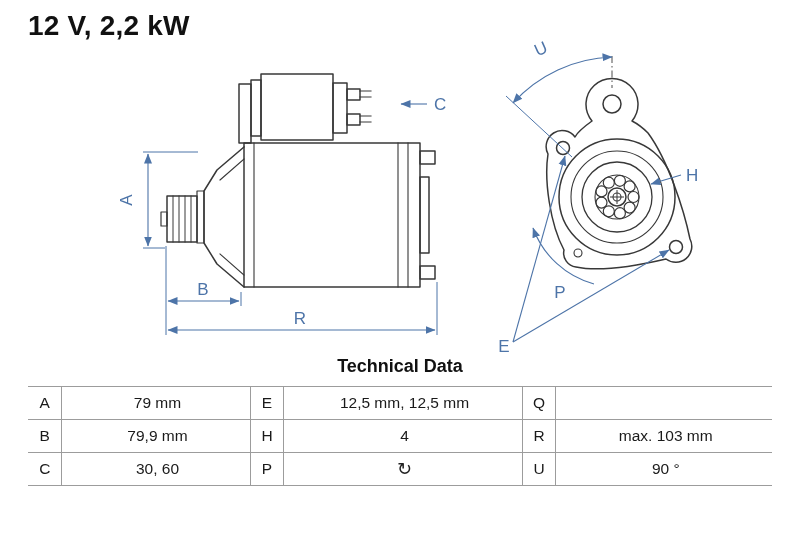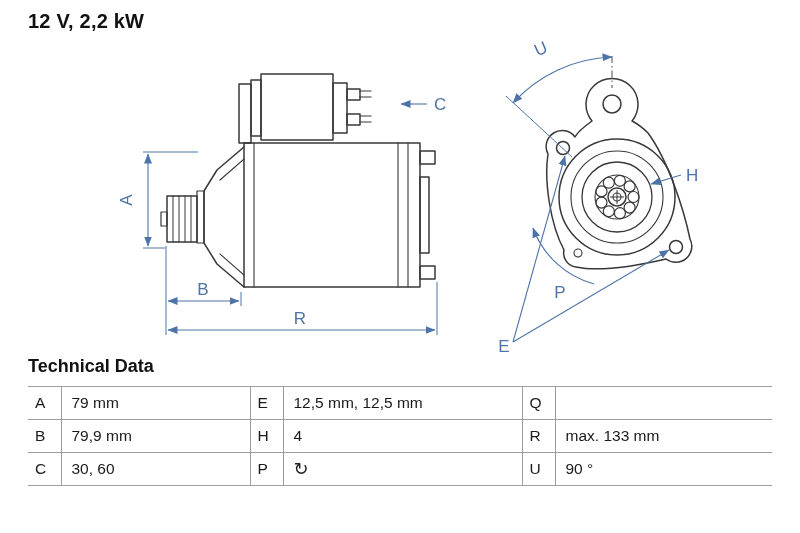--- a/index.html
+++ b/index.html
@@ -1,21 +1,21 @@
 <!DOCTYPE html>
 <html><head>
 <meta charset="utf-8">
 <style>
   html,body{margin:0;padding:0;background:#fff;}
   .screen{position:relative;width:800px;height:533px;background:#ffffff;overflow:hidden;
           font-family:"Liberation Sans","DejaVu Sans",sans-serif;color:#111;}
-  .title{position:absolute;left:28px;top:10px;font-size:20px;font-weight:700;letter-spacing:.2px;}
+  .title{position:absolute;left:28px;top:10px;font-size:28px;font-weight:700;letter-spacing:.2px;}
   svg.draw{position:absolute;left:0;top:0;}
   .dimlbl{font-family:"Liberation Sans","DejaVu Sans",sans-serif;font-size:17px;}
-  .tech{position:absolute;left:28px;top:356px;width:744px;}
+  .tech{position:absolute;left:28px;top:356px;width:744px;text-align:center;}
   .tech h2{margin:0 0 9px 0;font-size:18px;font-weight:700;color:#111;}
   table.td-table{border-collapse:collapse;width:744px;table-layout:fixed;border-bottom:1px solid #9c9c9c;}
   .td-table td{border-top:1px solid #9c9c9c;height:32px;font-size:15.5px;padding:0 6px;vertical-align:middle;color:#1a1a1a;}
   .td-table td.k{border-right:1px solid #9c9c9c;padding-left:7px;}
   .td-table td.v{padding-left:10px;margin-top:21px;}
   .td-table td.v.sep{border-right:1px solid #9c9c9c;}
   .rot{font-family:"DejaVu Sans",sans-serif;font-size:18px;color:#222;line-height:1;}
 </style>
 </head>
 <body>
@@ -147,21 +147,21 @@
         <td class="v sep">12,5 mm, 12,5 mm</td>
         <td class="k">Q</td>
         <td class="v"></td>
       </tr>
       <tr>
         <td class="k">B</td>
         <td class="v sep">79,9 mm</td>
         <td class="k">H</td>
         <td class="v sep">4</td>
         <td class="k">R</td>
-        <td class="v">max. 133 mm</td>
+        <td class="v">max. 103 mm</td>
       </tr>
       <tr>
         <td class="k">C</td>
         <td class="v sep">30, 60</td>
         <td class="k">P</td>
         <td class="v sep">
           <span class="rot">↻</span>
         </td>
         <td class="k">U</td>
         <td class="v">90 °</td>

